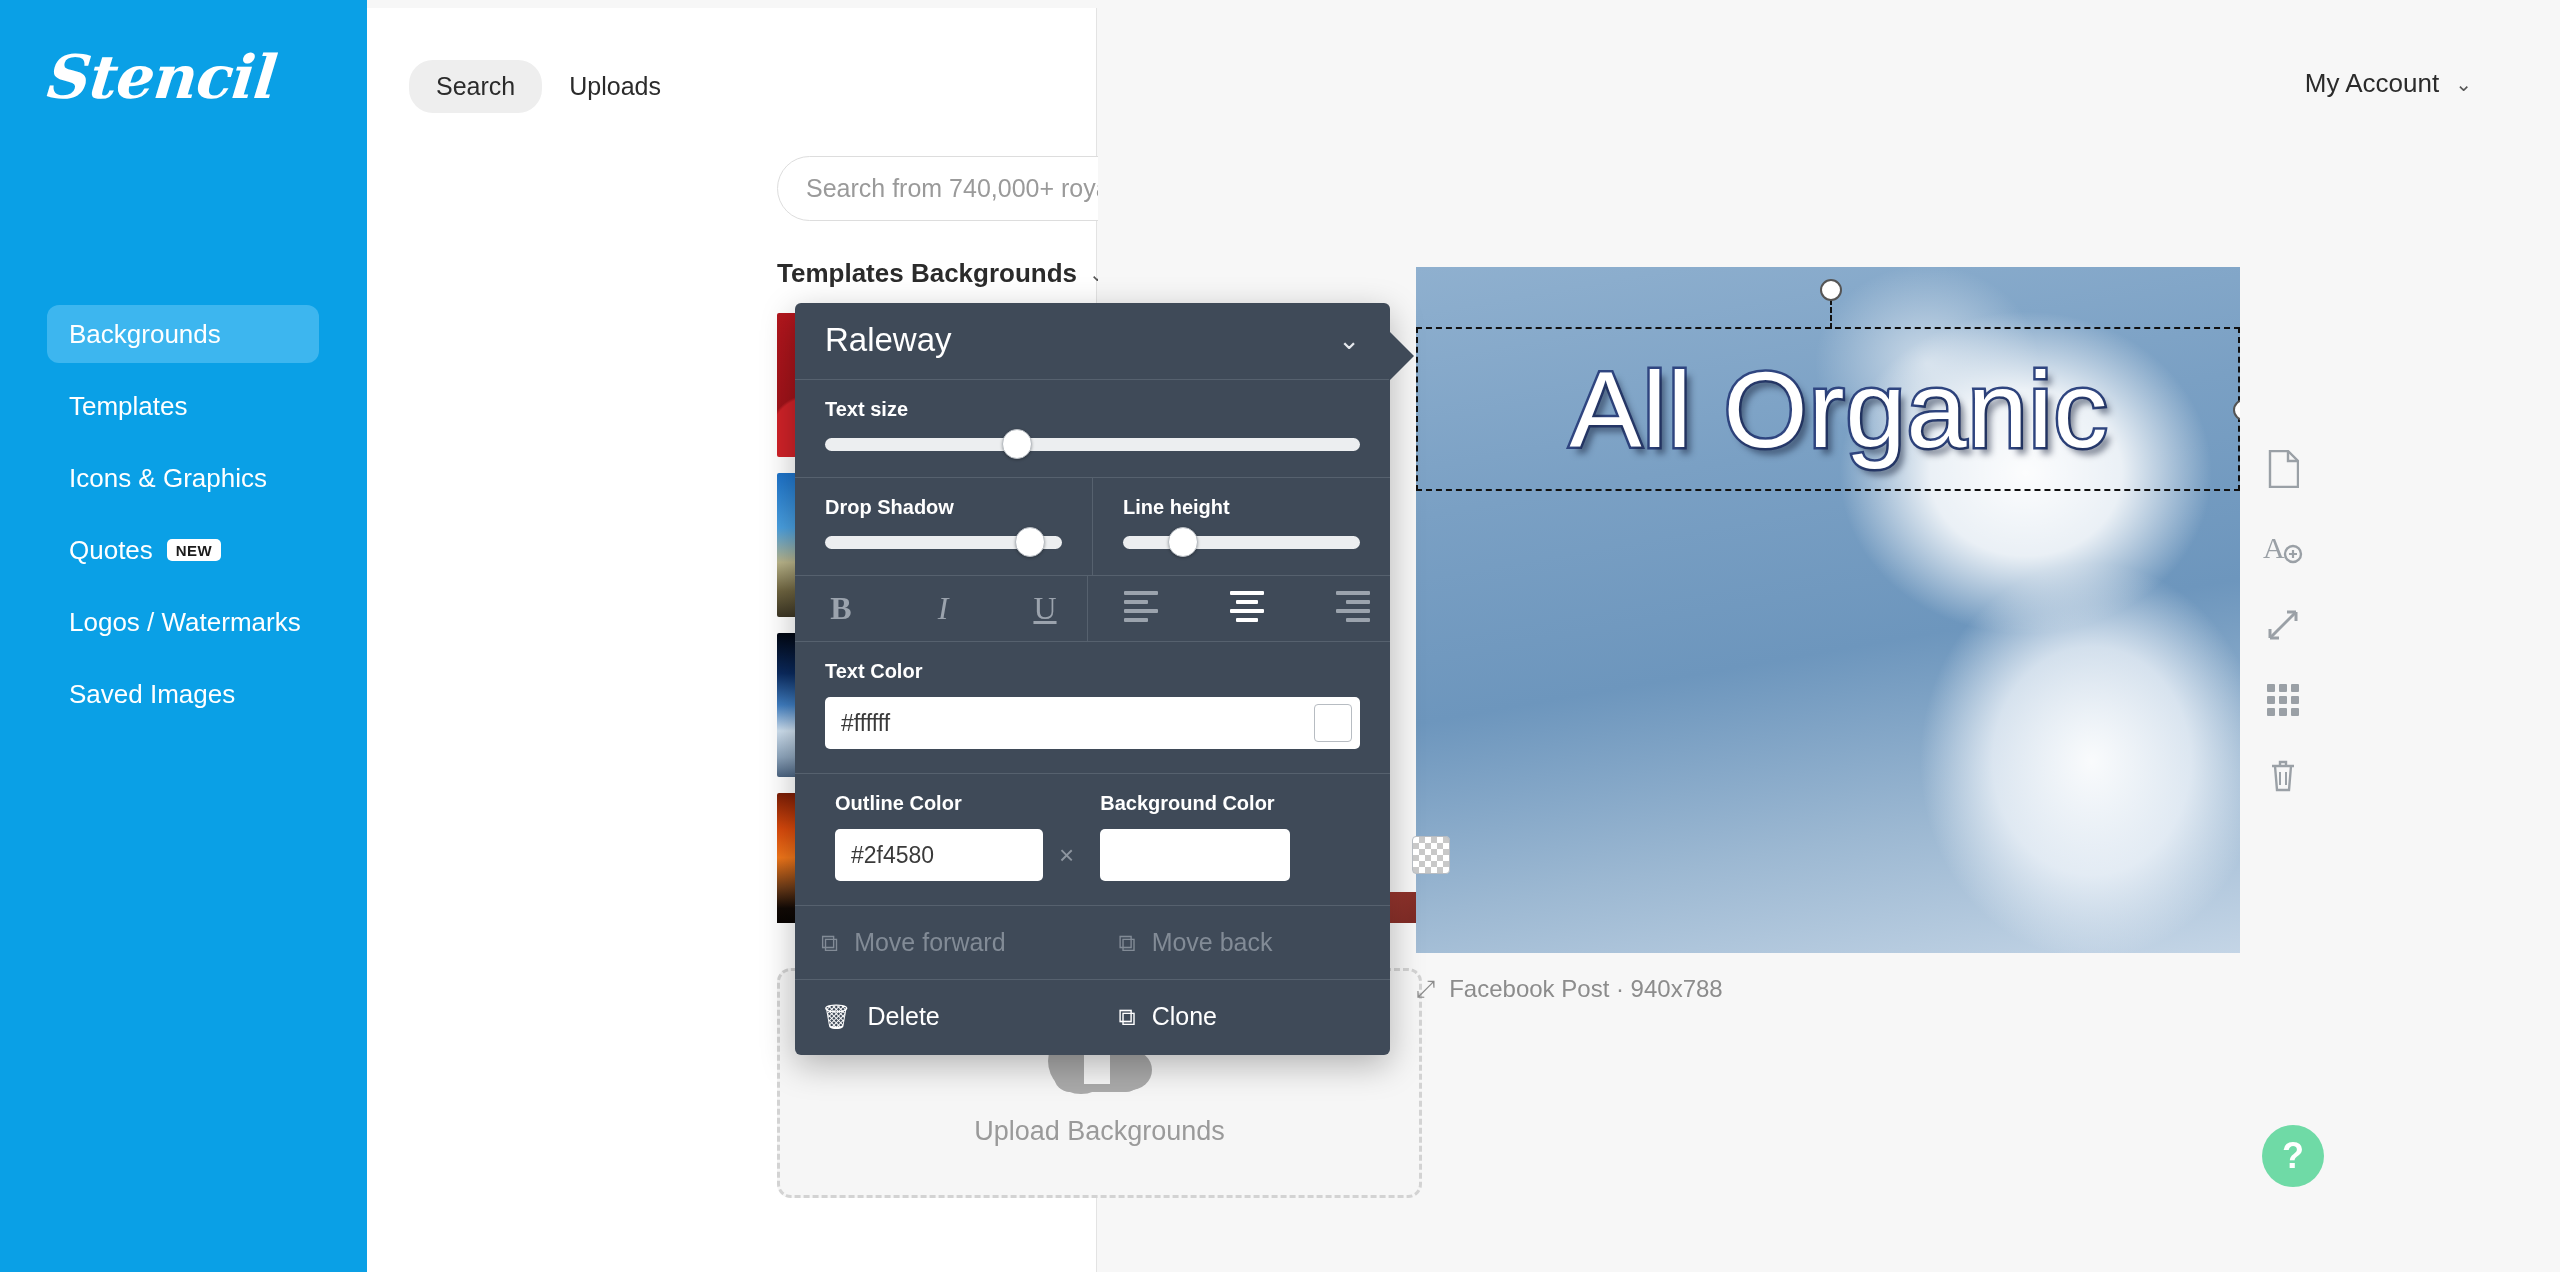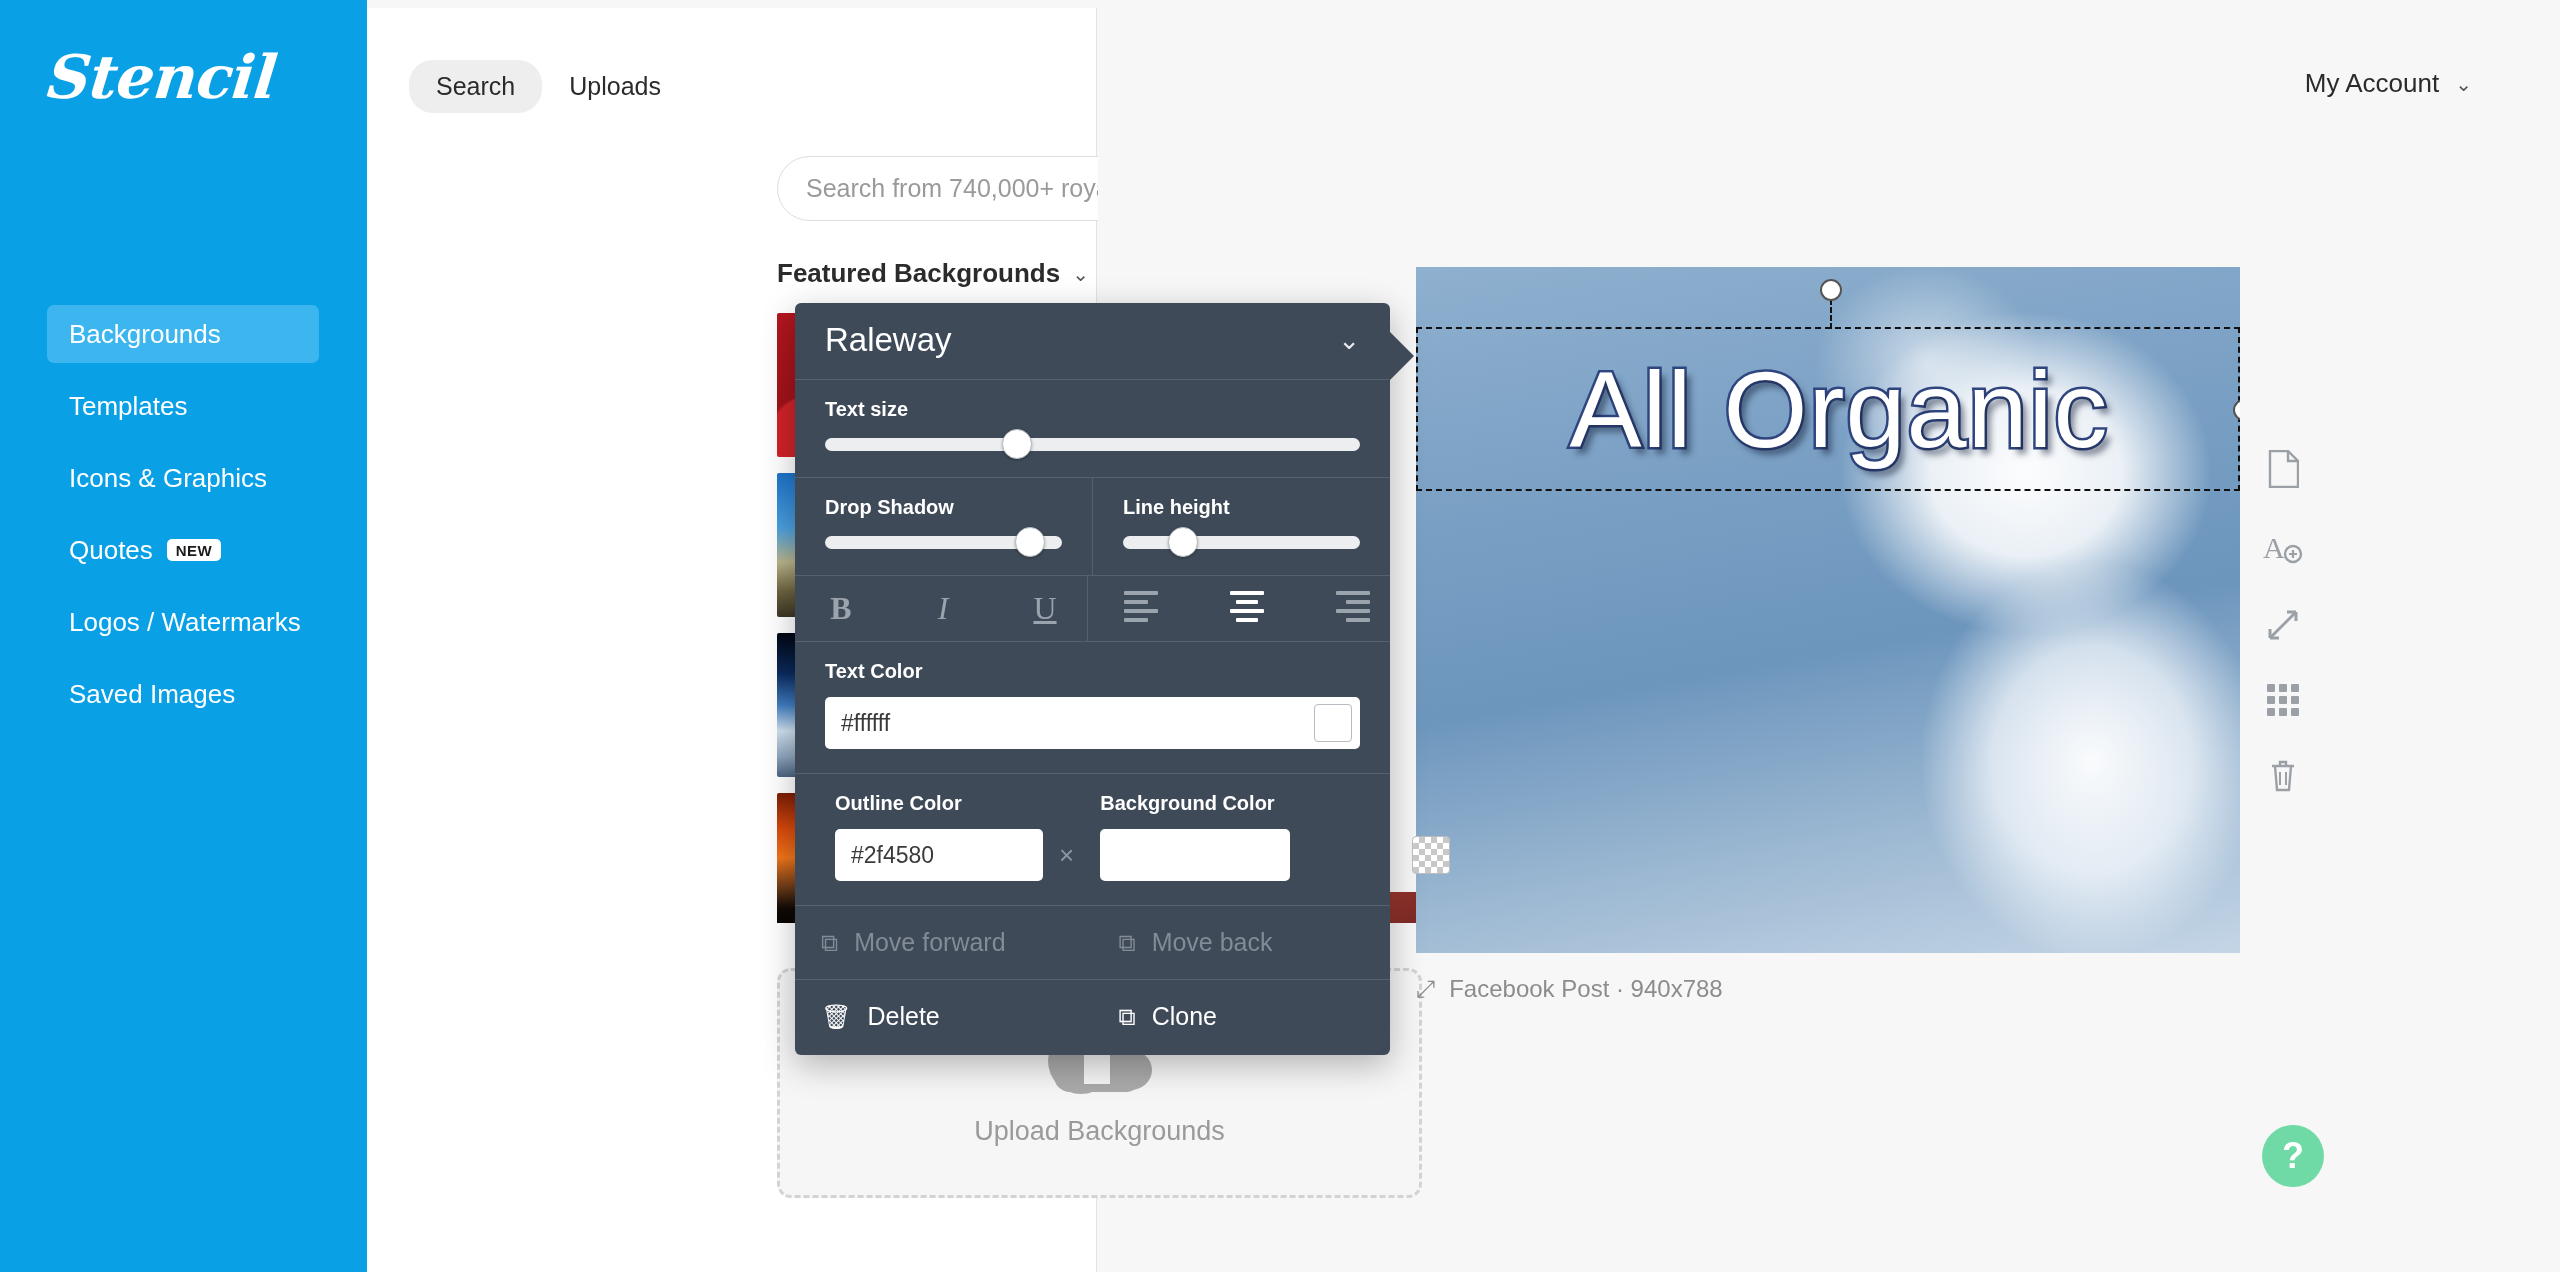--- a/index.html
+++ b/index.html
@@ -24,21 +24,21 @@
     font-weight: bold;
     font-size: 60px;
     color: #ffffff;
     letter-spacing: -1px;
     transform: skewX(-6deg);
   }
   .nav { position: absolute; left: 47px; top: 305px; width: 272px; }
   .nav-item {
     position: relative;
     height: 58px;
-    border-radius: 7px;
+    border-radius: 12px;
     display: flex; align-items: center;
     padding-left: 22px;
     color: #ffffff;
     font-size: 26px;
     font-weight: 500;
     margin-bottom: 14px;
     cursor: pointer;
   }
   .nav-item.active { background: #3db6ef; }
   .badge-new {
@@ -387,21 +387,21 @@
       <div class="tab active">Search</div>
       <div class="tab">Uploads</div>
     </div>
     <div class="star-btn">★</div>
 
     <div class="search-wrap">
       <input class="search-input" type="text" placeholder="Search from 740,000+ royalty-free photos" style="">
     </div>
 
     <div class="section-head">
-      <span class="section-title">Featured Backgrounds</span>
+      <span class="section-title">Templates Backgrounds</span>
       <span class="caret-down">⌄</span>
       <span class="sec-rule"></span>
       <span class="help-sm">?</span>
     </div>
 
     <div class="thumb-grid">
       <div class="thumb t-straw"></div>
       <div class="thumb t-sunset"></div>
       <div class="thumb t-grass"></div>
       <div class="thumb t-lion"></div>

